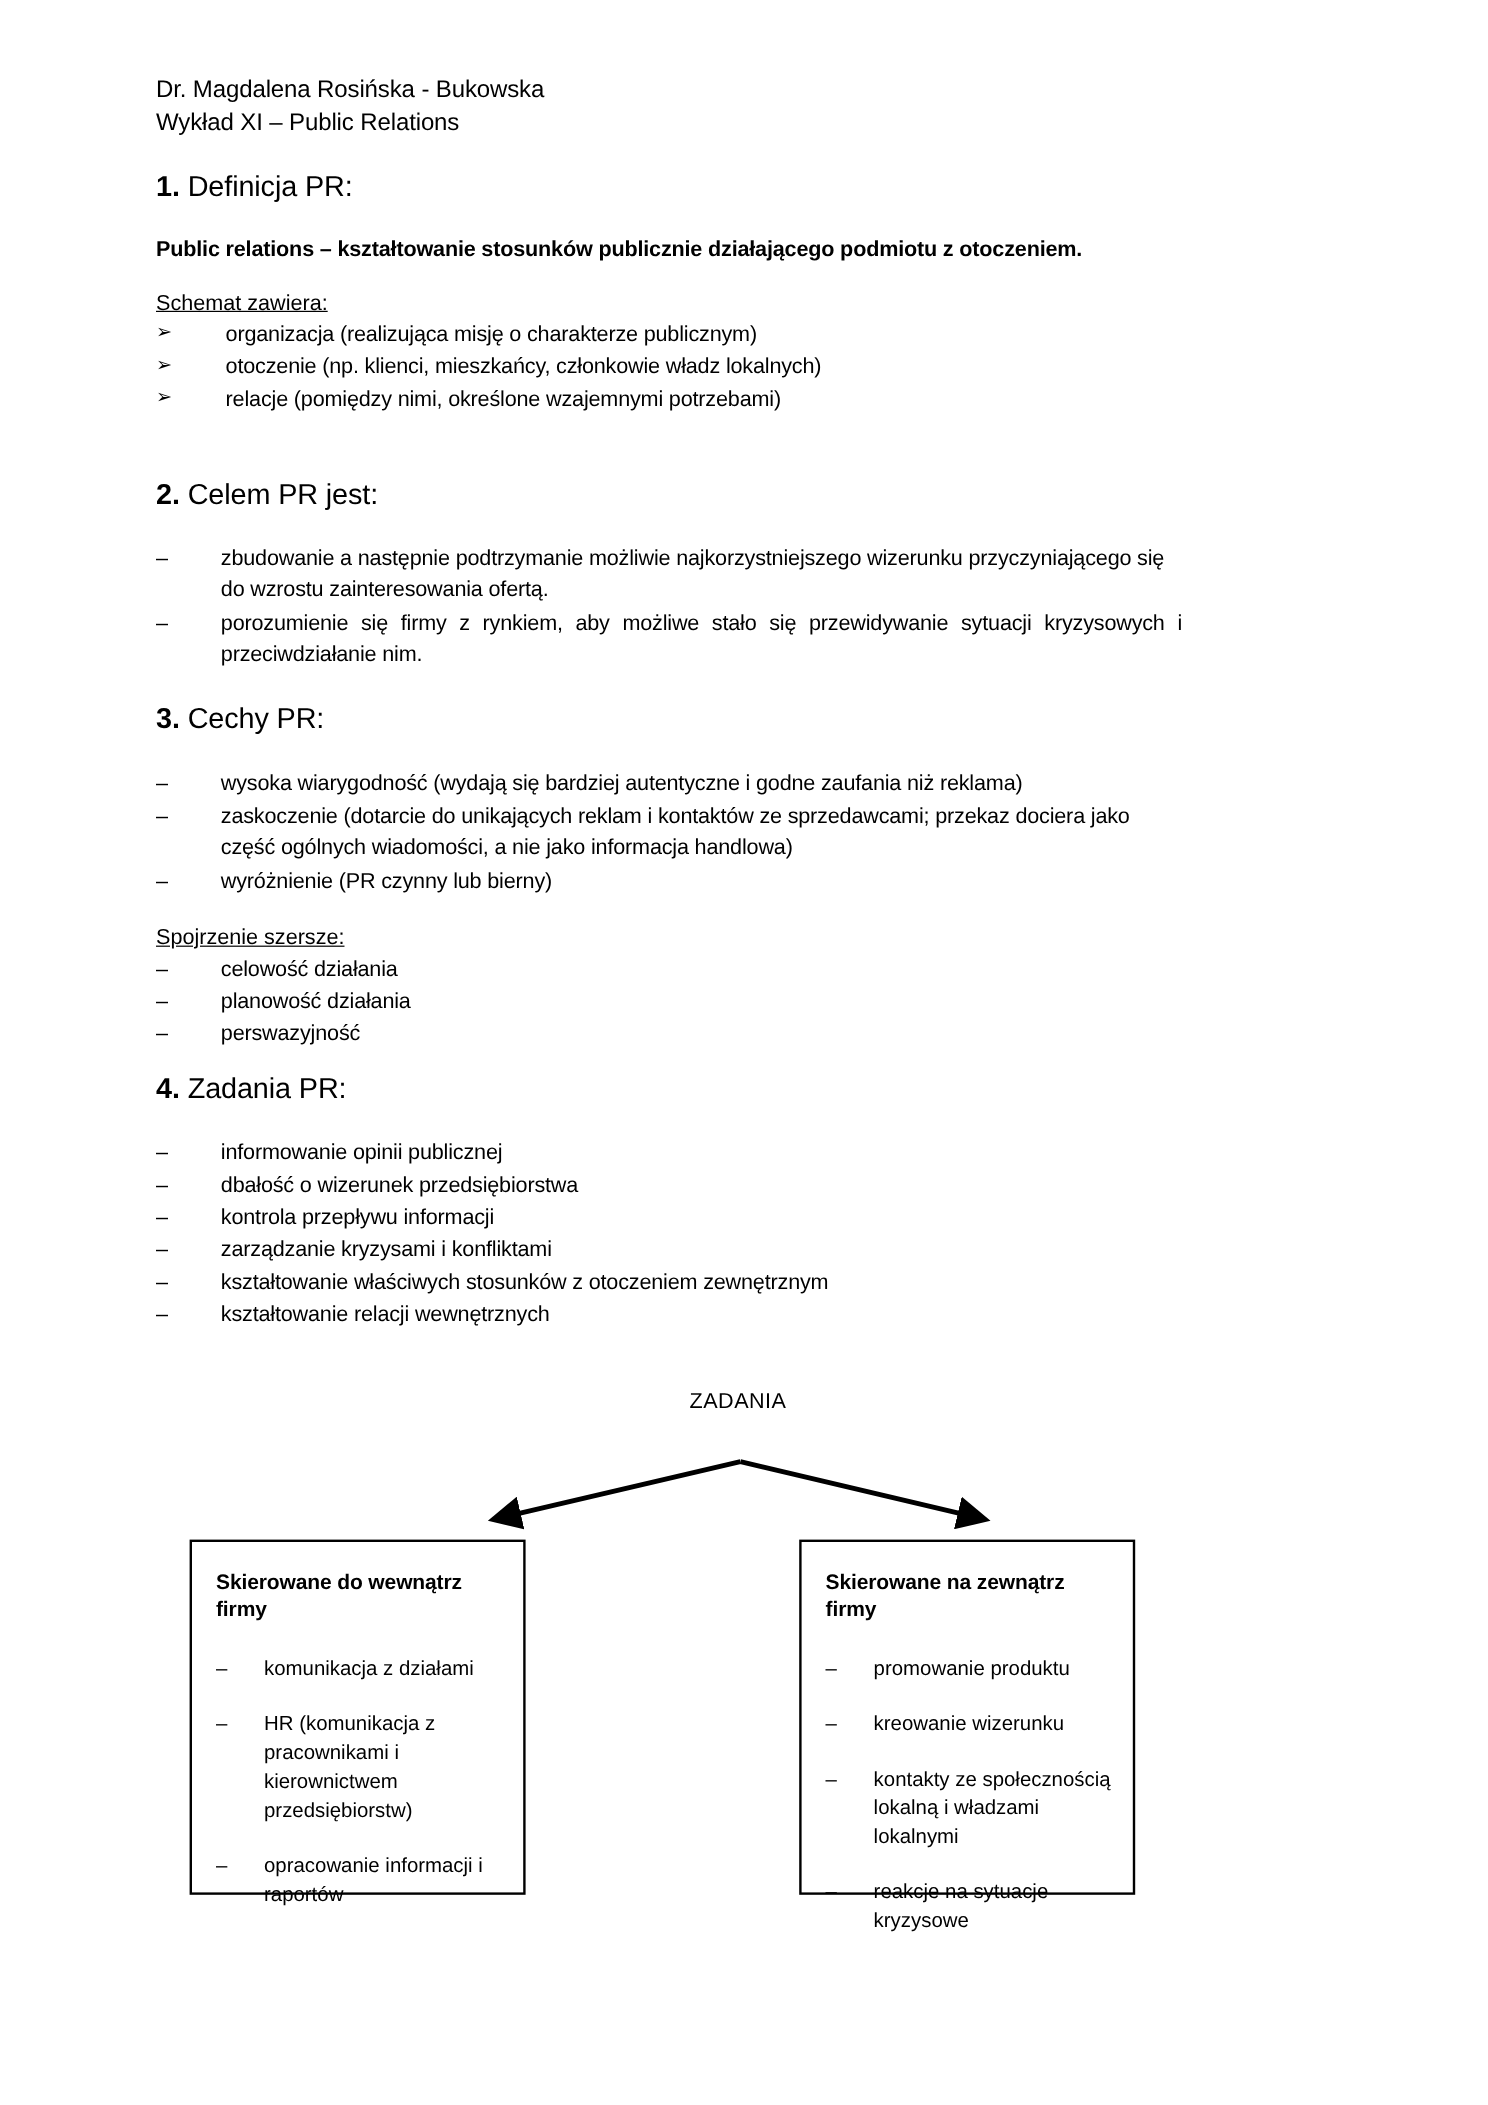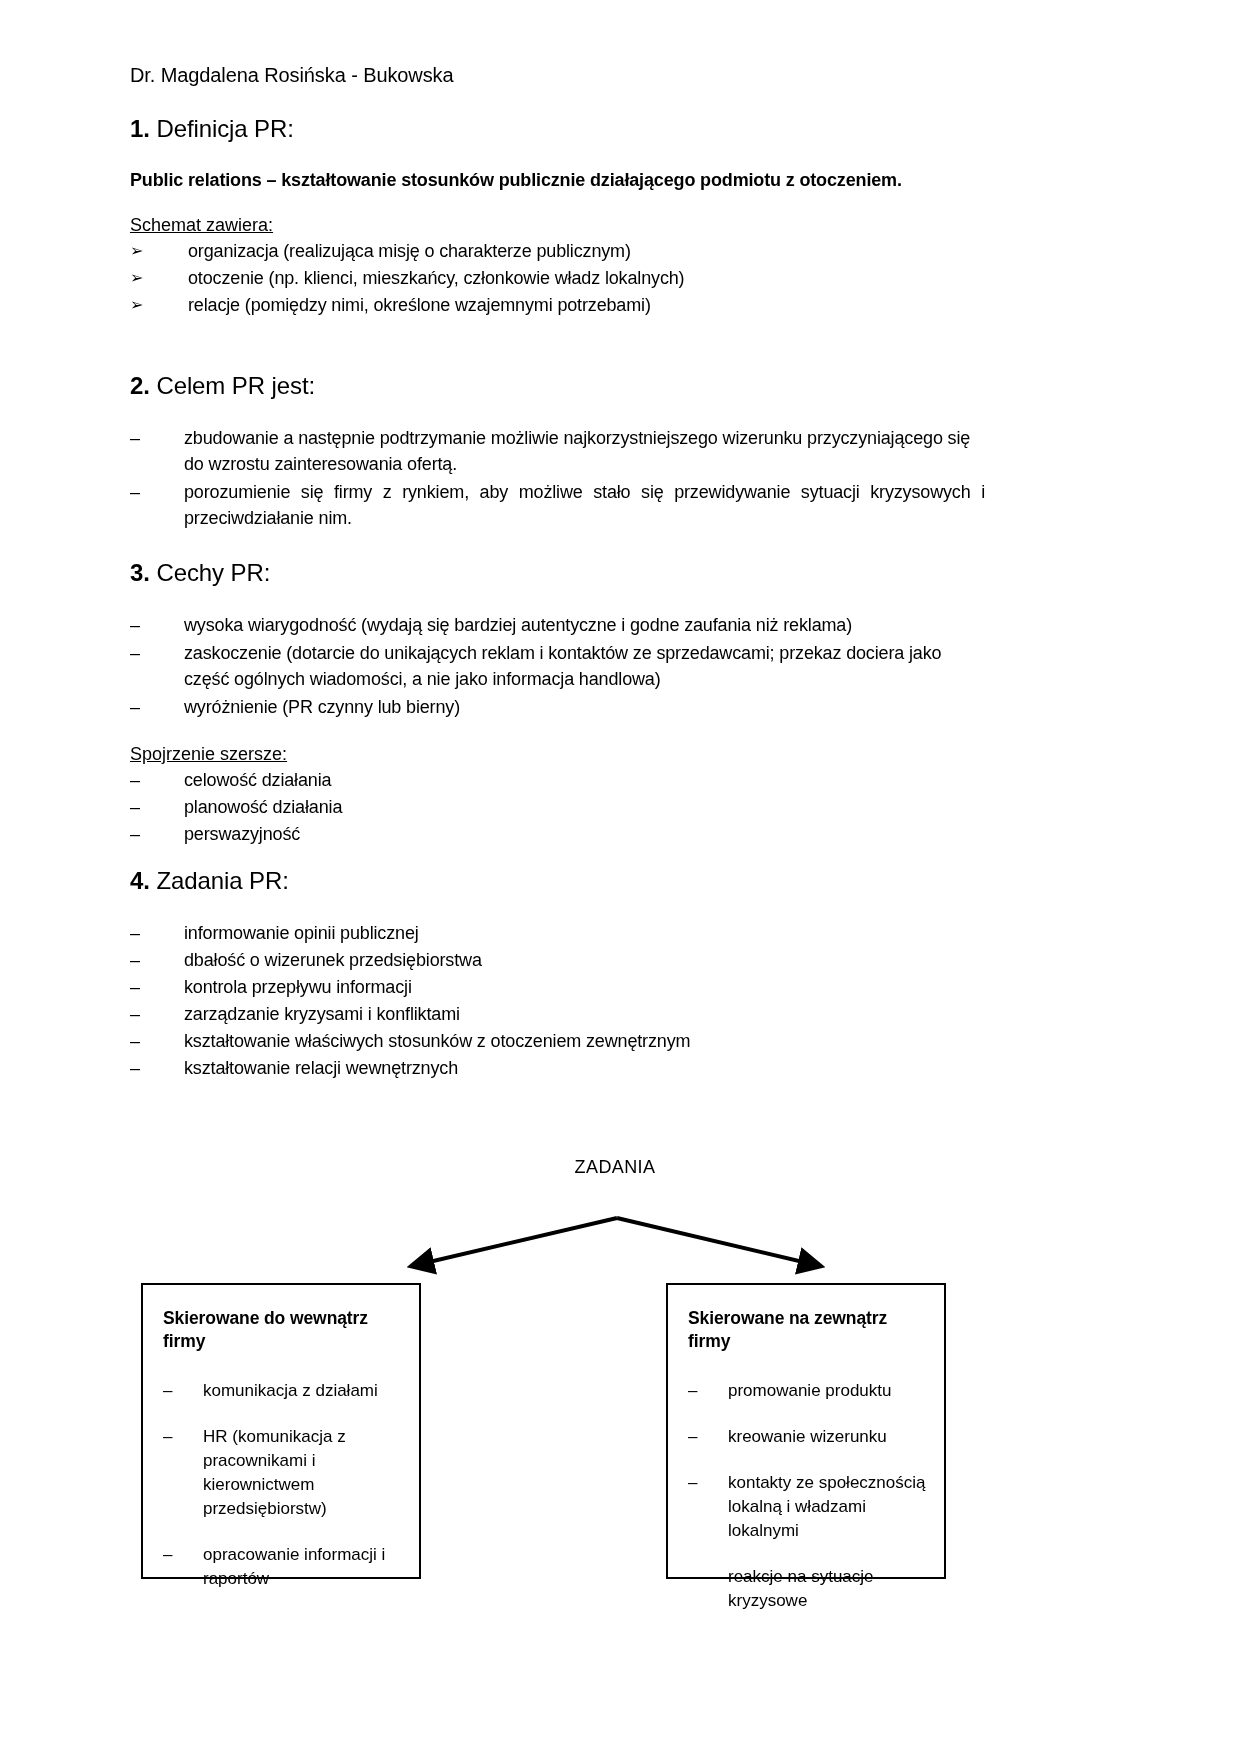--- a/index.html
+++ b/index.html
@@ -131,21 +131,21 @@
   }
   .box {
     position: absolute;
     top: 128px;
     width: 280px;
     height: 296px;
     border: 2px solid #000000;
     box-sizing: border-box;
     padding: 22px 16px 10px 20px;
   }
-  .box-left  { left: 11px; }
+  .box-left  { left: 28px; }
   .box-right { left: 536px; }
   .box-title {
     font-size: 17.5px;
     line-height: 23px;
     font-weight: bold;
     letter-spacing: -0.1px;
     margin-bottom: 26px;
   }
   ul.box-list {
     list-style: none;
@@ -163,20 +163,21 @@
 </style>
 </head>
 <body>
 
 <div class="page">
 
   <div class="content">
 
     <div>
       <div class="hdr-line">Dr. Magdalena Rosińska - Bukowska</div>
+      <div class="hdr-line">Wykład XI – Public Relations</div>
     </div>
 
     <div class="spacer-lg"></div>
 
     <div class="section-head"><span>1.</span> <span class="reg">Definicja PR:</span></div>
 
     <div class="spacer-lg"></div>
 
     <div class="def-line"><span class="b">Public relations</span><span class="b"> – kształtowanie stosunków publicznie działającego podmiotu z otoczeniem.</span></div>
 

